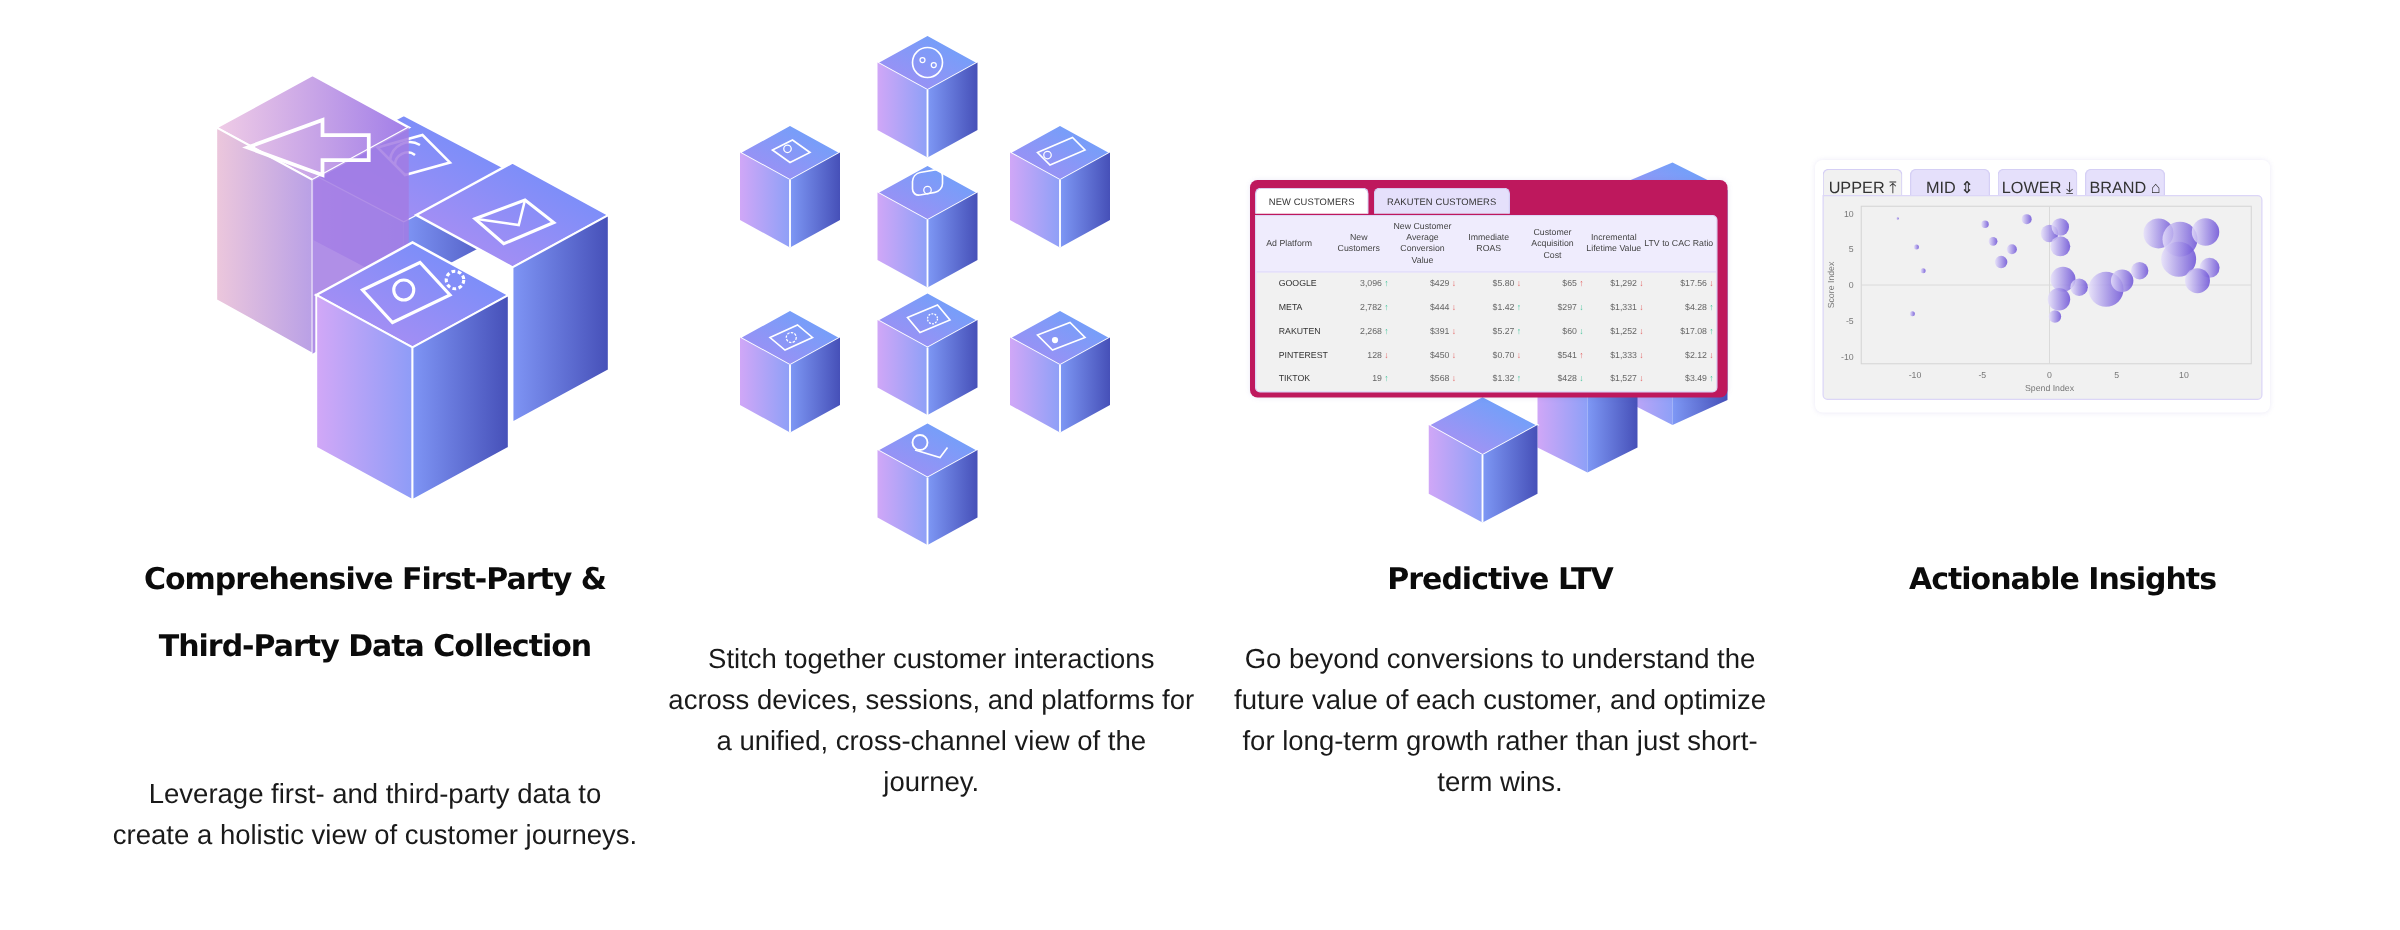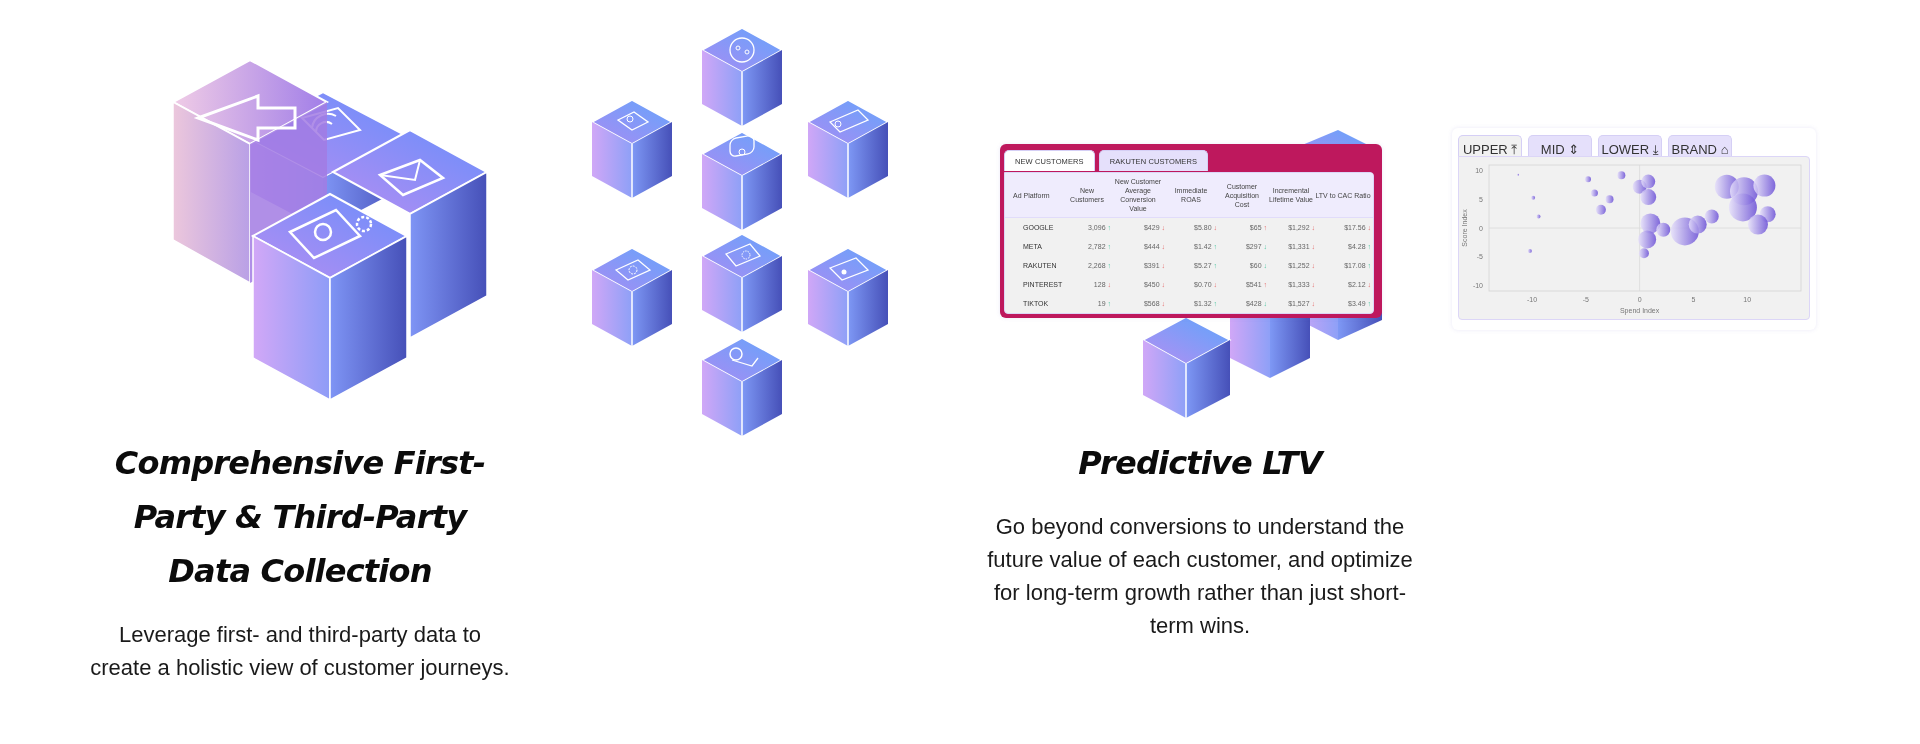--- a/index.html
+++ b/index.html
@@ -6,21 +6,21 @@
   html, body { width: 1920px; height: 744px; background: #ffffff; overflow: hidden; }
   body { font-family: "Liberation Sans", sans-serif; color: #111; position: relative; }
 
   .feature { position: absolute; top: 0; height: 744px; }
   .f1 { left: 80px; width: 440px; }
   .f2 { left: 530px; width: 430px; }
   .f3 { left: 980px; width: 440px; }
   .f4 { left: 1430px; width: 440px; }
 
   .illus { position: absolute; left: 0; top: 0; width: 100%; height: 440px; }
-  .title { position: absolute; left: 0; width: 100%; text-align: center; font-family: "DejaVu Sans", sans-serif; font-weight: bold; font-size: 32px; line-height: 54px; letter-spacing: -0.8px; color: #0b0b0b; font-style: italic; }
+  .title { position: absolute; left: 0; width: 100%; text-align: center; font-family: "DejaVu Sans", sans-serif; font-weight: bold; font-size: 24px; line-height: 54px; letter-spacing: -0.8px; color: #0b0b0b; }
   .desc { position: absolute; left: 0; width: 100%; text-align: center; font-family: "Liberation Sans", sans-serif; font-size: 22px; line-height: 33px; color: #1a1a1a; }
 
   .f1 .title { top: 436px; padding: 0 30px; }
   .f1 .desc { top: 618px; padding: 0 10px; }
   .f2 .title, .f3 .title, .f4 .title { top: 436px; }
   .f2 .desc, .f3 .desc, .f4 .desc { top: 510px; padding: 0 4px; }
 
   
   .tablecard { position: absolute; left: 20px; top: 144px; width: 382px; height: 174px; background: #be185d; border-radius: 6px; box-shadow: 0 0 4px rgba(120,110,200,0.15); }
   .tabs { position: absolute; left: 4px; top: 6px; display: flex; gap: 4px; }
@@ -169,20 +169,21 @@
           <path d="M22 18 L48 8 L60 20 L34 30 Z" fill="none" stroke="#fff" stroke-width="1.3"></path>
           <circle cx="36" cy="22" r="2.5" fill="#fff"></circle>
         </g>
       <g transform="translate(172,340)">
           <use href="#icube"></use>
           <circle cx="34" cy="14" r="6" fill="none" stroke="#fff" stroke-width="1.5"></circle>
           <path d="M30 20 L50 26 L56 18" fill="none" stroke="#fff" stroke-width="1.3"></path>
         </g>
     </svg>
   </div>
+  <p class="desc">Stitch together customer interactions across devices, sessions, and platforms for a unified, cross-channel view of the journey.</p>
 </section>
 
 <section class="feature f3">
   <div class="illus">
     <svg width="440" height="440" viewBox="0 0 440 440" style="position:absolute;left:0;top:0">
       <defs>
         <linearGradient id="pL" x1="0" x2="1">
             <stop offset="0" stop-color="#d0a7f7"></stop>
             <stop offset="1" stop-color="#8ea0f7"></stop>
           </linearGradient>
@@ -334,13 +335,14 @@
             <circle cx="267.76551724137937" cy="29.763636363636365" r="12" fill="url(#bub)" opacity="0.85"></circle>
             <circle cx="284.9793103448276" cy="34.345454545454544" r="14" fill="url(#bub)" opacity="0.85"></circle>
             <circle cx="305.42068965517245" cy="28.618181818181824" r="11" fill="url(#bub)" opacity="0.85"></circle>
             <circle cx="283.9034482758621" cy="50.38181818181819" r="14" fill="url(#bub)" opacity="0.85"></circle>
             <circle cx="308.64827586206894" cy="57.25454545454545" r="8" fill="url(#bub)" opacity="0.85"></circle>
             <circle cx="298.9655172413793" cy="67.56363636363636" r="10" fill="url(#bub)" opacity="0.85"></circle>
           </svg>
       </div>
     </div>
   </div>
+  <h2 class="title">Actionable Insights</h2>
 </section>
 
 </body></html>

